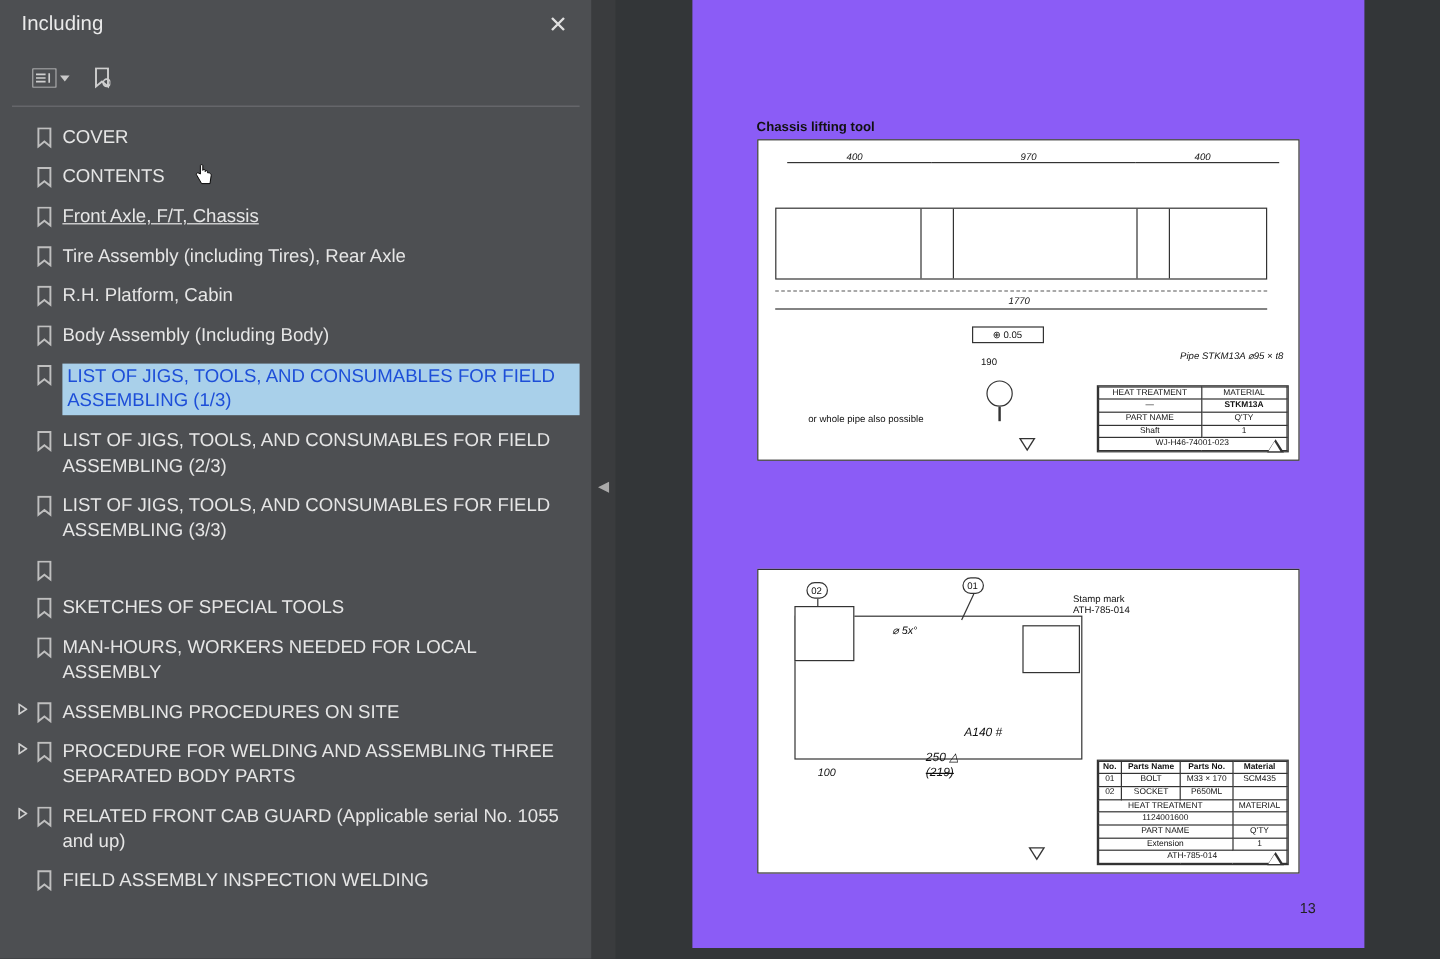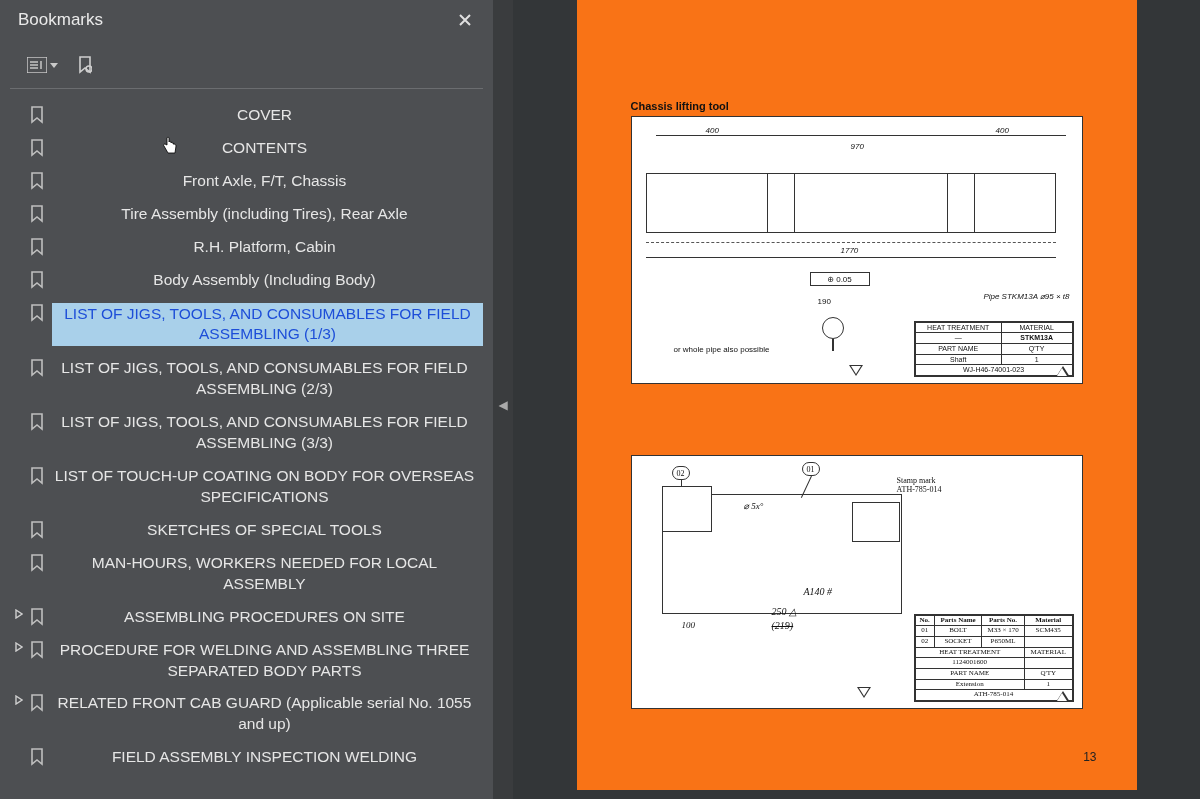--- a/index.html
+++ b/index.html
@@ -36,32 +36,31 @@
   .tool-btn.with-arrow::after {
     content: ""; position: absolute; right: -8px; top: 11px;
     border-left: 4px solid transparent; border-right: 4px solid transparent;
     border-top: 5px solid #c9c9c9;
   }
   .bm-list { padding: 10px 4px 0 8px; overflow: hidden; font-size: 15.5px; }
   .bm-item {
     display: flex; align-items: flex-start;
     padding: 6px 6px 6px 2px; line-height: 1.35;
     cursor: pointer;
-    text-align: center;
   }
   .bm-item .expand {
     width: 18px; flex: 0 0 18px; display: flex; align-items: center; justify-content: center;
     color: #cfcfcf; font-size: 12px; margin-top: 2px;
   }
   .bm-item .ribbon {
     width: 18px; flex: 0 0 18px; display: flex; align-items: center; justify-content: center;
     margin-right: 6px; margin-top: 1px;
   }
   .bm-item .label { flex: 1; padding-right: 6px; color: #e6e6e6; }
-  .bm-item .label.underlined { }
+  .bm-item .label.underlined { text-decoration: underline; }
   .bm-item.selected .label {
     background: #a9d0ea; color: #1d4ed8; padding: 1px 4px;
   } 
   .cursor-hand {
     position: absolute; left: 162px; top: 136px; pointer-events: none;
     font-size: 16px; color: #fff;
   }
 
   
   .splitter {
@@ -72,33 +71,33 @@
     display: flex; align-items: center; justify-content: center;
     color: #aaa; font-size: 12px;
   }
 
   
   .page-wrap {
     flex: 1; height: 100%; background: #333638;
     display: flex; justify-content: center; padding: 0 30px 20px 30px;
   }
   .page {
-    background: #f97316; width: 560px; height: 790px; margin-top: 0;
+    background: #8b5cf6; width: 560px; height: 790px; margin-top: 0;
     position: relative; font-size: 9px; color: #111;
     padding: 100px 30px 20px 54px;
   }
   .page .pgnum { position: absolute; right: 40px; bottom: 26px; font-size: 12px; color: #222; }
 
   .h2 { font-size: 11px; font-weight: 700; margin-bottom: 4px; }
   .figure {
     border: 1px solid #333; width: 452px; position: relative;
     background: #fff;
   }
   .figure.f1 { height: 268px; }
-  .figure.f2 { height: 254px; margin-top: 71px; font-family: Liberation Serif, serif; }
+  .figure.f2 { height: 254px; margin-top: 90px; }
 
   
   .f1 .dims-top { position:absolute; top:18px; left:10px; right:10px; height:30px;text-align:right; }
   .f1 .dims-top .seg { position:absolute; top:0; border-top:1px solid #333; }
   .f1 .shaft {
     position:absolute; left:14px; top:56px; width:410px; height:60px;
     border:1px solid #333;
   }
   .f1 .shaft .band { position:absolute; top:0; bottom:0; border-left:1px solid #333; border-right:1px solid #333; }
   .f1 .centerline {
@@ -164,21 +163,21 @@
 
   
   svg.ribbon-svg { width:14px; height:18px; }
   svg.listicon { width:20px; height:16px; }
 </style>
 </head>
 <body>
 
 <div class="sidebar">
   <div class="side-header">
-    <span>Bookmarks</span>
+    <span>Including</span>
     <span class="close">
       <svg width="16" height="16" viewBox="0 0 16 16">
           <path d="M3 3 L13 13 M13 3 L3 13" stroke="#e0e0e0" stroke-width="2" fill="none"></path>
         </svg>
     </span>
   </div>
   <div class="side-tools">
     <span class="tool-btn with-arrow">
       <svg class="listicon" viewBox="0 0 20 16">
         <rect x="0" y="0" width="20" height="16" fill="none" stroke="#cfcfcf" stroke-width="1.4"></rect>
@@ -278,21 +277,20 @@
         </span>
         <span class="label">LIST OF JIGS, TOOLS, AND CONSUMABLES FOR FIELD ASSEMBLING (3/3)</span>
       </div>
       <div class="bm-item">
         <span class="expand"></span>
         <span class="ribbon">
           <svg class="ribbon-svg" viewBox="0 0 14 18">
             <path d="M2 1 H12 V16 L7 12 L2 16 Z" fill="none" stroke="#bfbfbf" stroke-width="1.6"></path>
           </svg>
         </span>
-        <span class="label">LIST OF TOUCH-UP COATING ON BODY FOR OVERSEAS SPECIFICATIONS</span>
       </div>
       <div class="bm-item">
         <span class="expand"></span>
         <span class="ribbon">
           <svg class="ribbon-svg" viewBox="0 0 14 18">
             <path d="M2 1 H12 V16 L7 12 L2 16 Z" fill="none" stroke="#bfbfbf" stroke-width="1.6"></path>
           </svg>
         </span>
         <span class="label">SKETCHES OF SPECIAL TOOLS</span>
       </div>
@@ -368,21 +366,21 @@
 <div class="page-wrap">
   <div class="page">
 
     <div class="h2">Chassis lifting tool</div>
     <div class="figure f1">
       <div class="dims-top">
         <div class="seg" style="left:14px; width:120px;">
             <span style="position:absolute; left:50px; top:-10px; font-size:8px; font-style:italic;">400</span>
           </div>
         <div class="seg" style="left:134px; width:170px;">
-            <span style="position:absolute; left:75px; top:-10px; font-size:8px; font-style:italic;margin-top:16px;">970</span>
+            <span style="position:absolute; left:75px; top:-10px; font-size:8px; font-style:italic;">970</span>
           </div>
         <div class="seg" style="left:304px; width:120px;">
             <span style="position:absolute; left:50px; top:-10px; font-size:8px; font-style:italic;">400</span>
           </div>
       </div>
       <div class="shaft">
         <div class="band" style="left:120px; width:28px;"></div>
         <div class="band" style="left:300px; width:28px;"></div>
       </div>
       <div class="centerline"></div>

